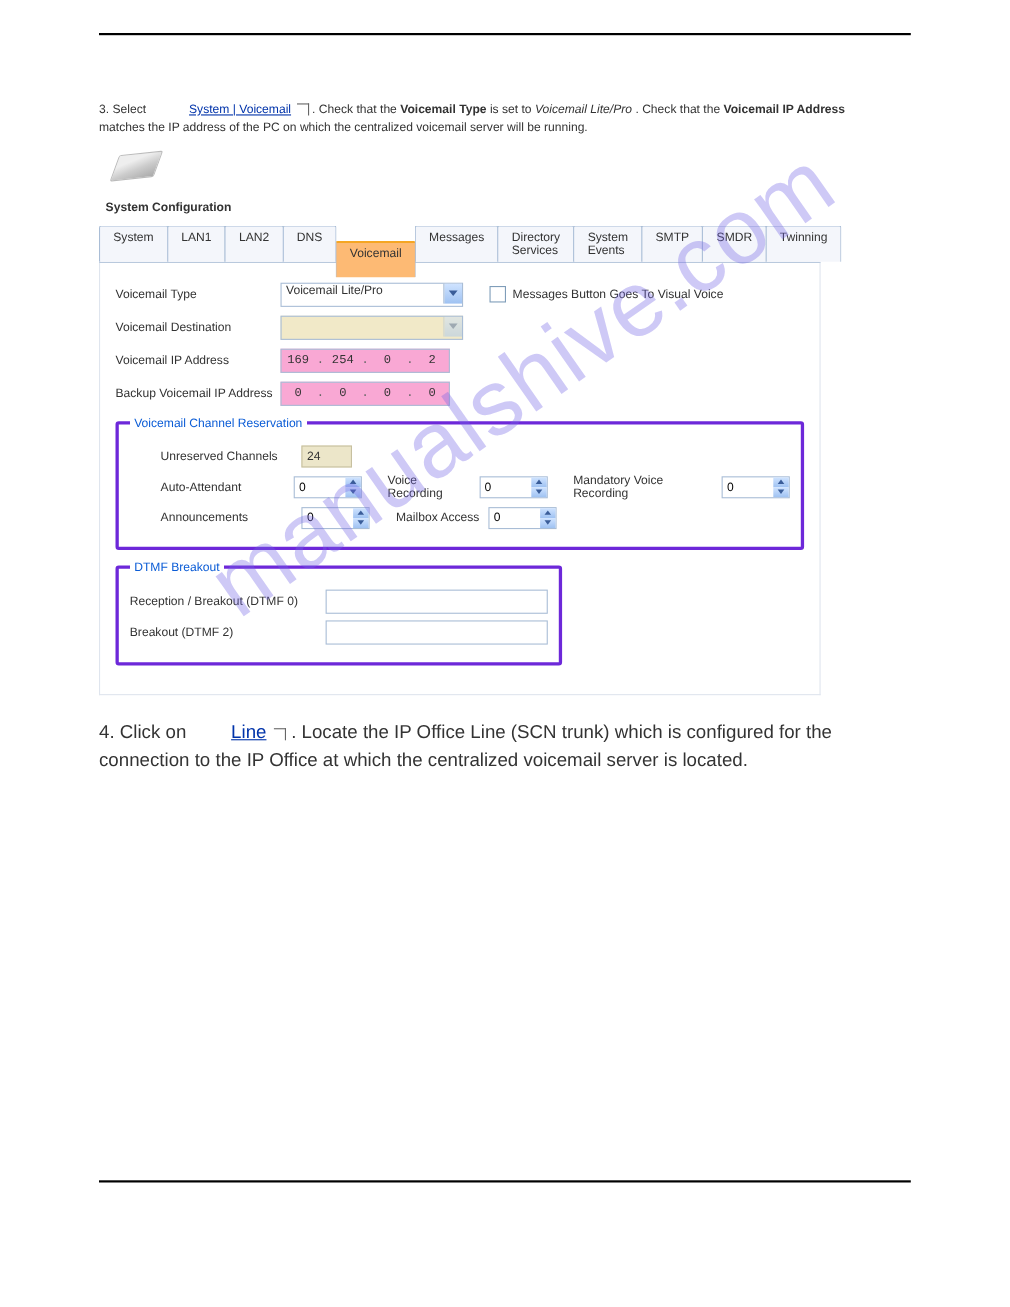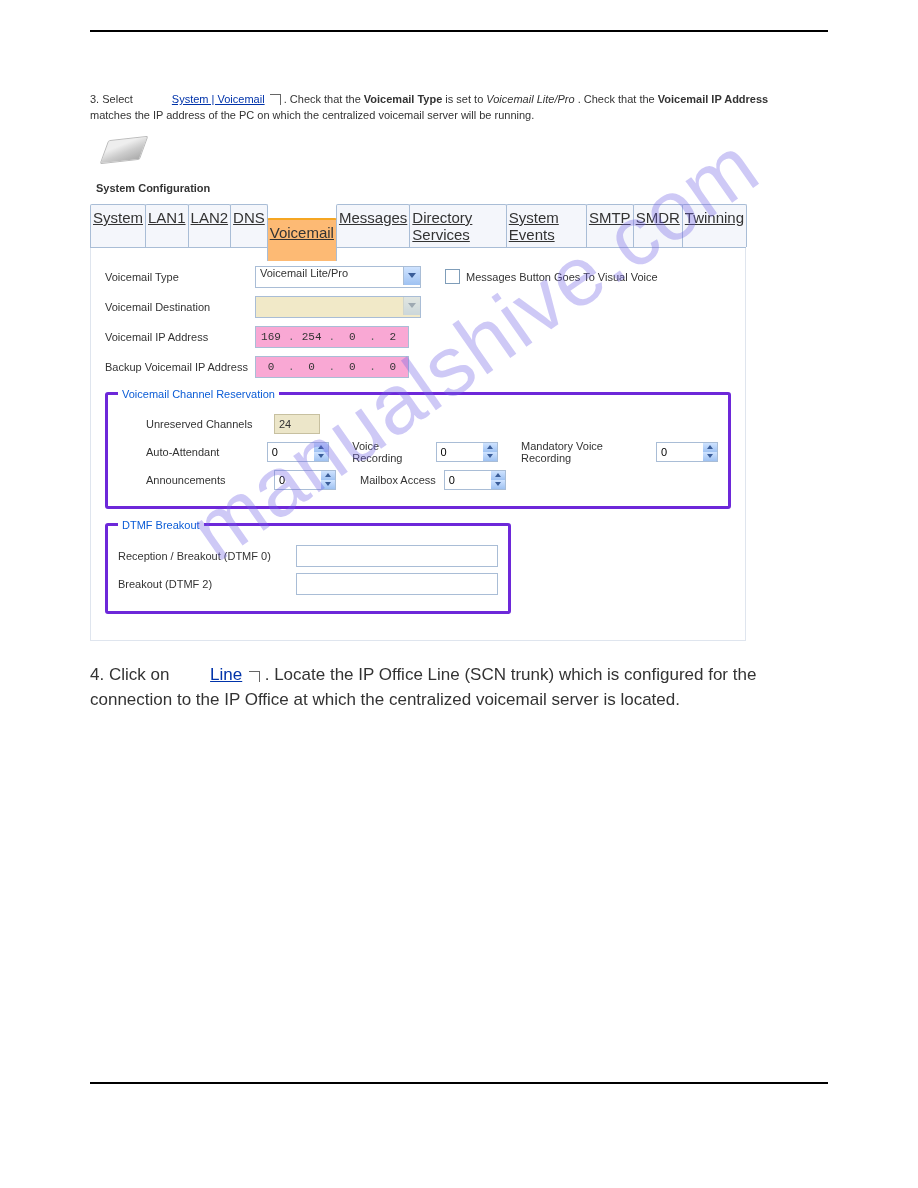--- a/index.html
+++ b/index.html
@@ -58,27 +58,26 @@
     width: 656px;
   }
   .tab-row {
     display: flex;
     border-bottom: 1px solid #a9bdd6;
   }
   .tab {
     border: 1px solid #a9bdd6;
     border-bottom: none;
     background: #f4f6fb;
-    padding: 4px 2px;
-    font-size: 15px;
+    padding: 4px 12px;
+    font-size: 11px;
     color: #333;
     margin-right: -1px;
     border-top-left-radius: 2px;
     border-top-right-radius: 2px;
-    text-decoration: underline;
   }
   .tab.active {
     background: #fdba74;
     border-top: 2px solid #f5a623;
     position: relative;
     top: 14px;
     padding-bottom: 5px;
   }
   .form-area {
     border: 1px solid #dfe5ee;

